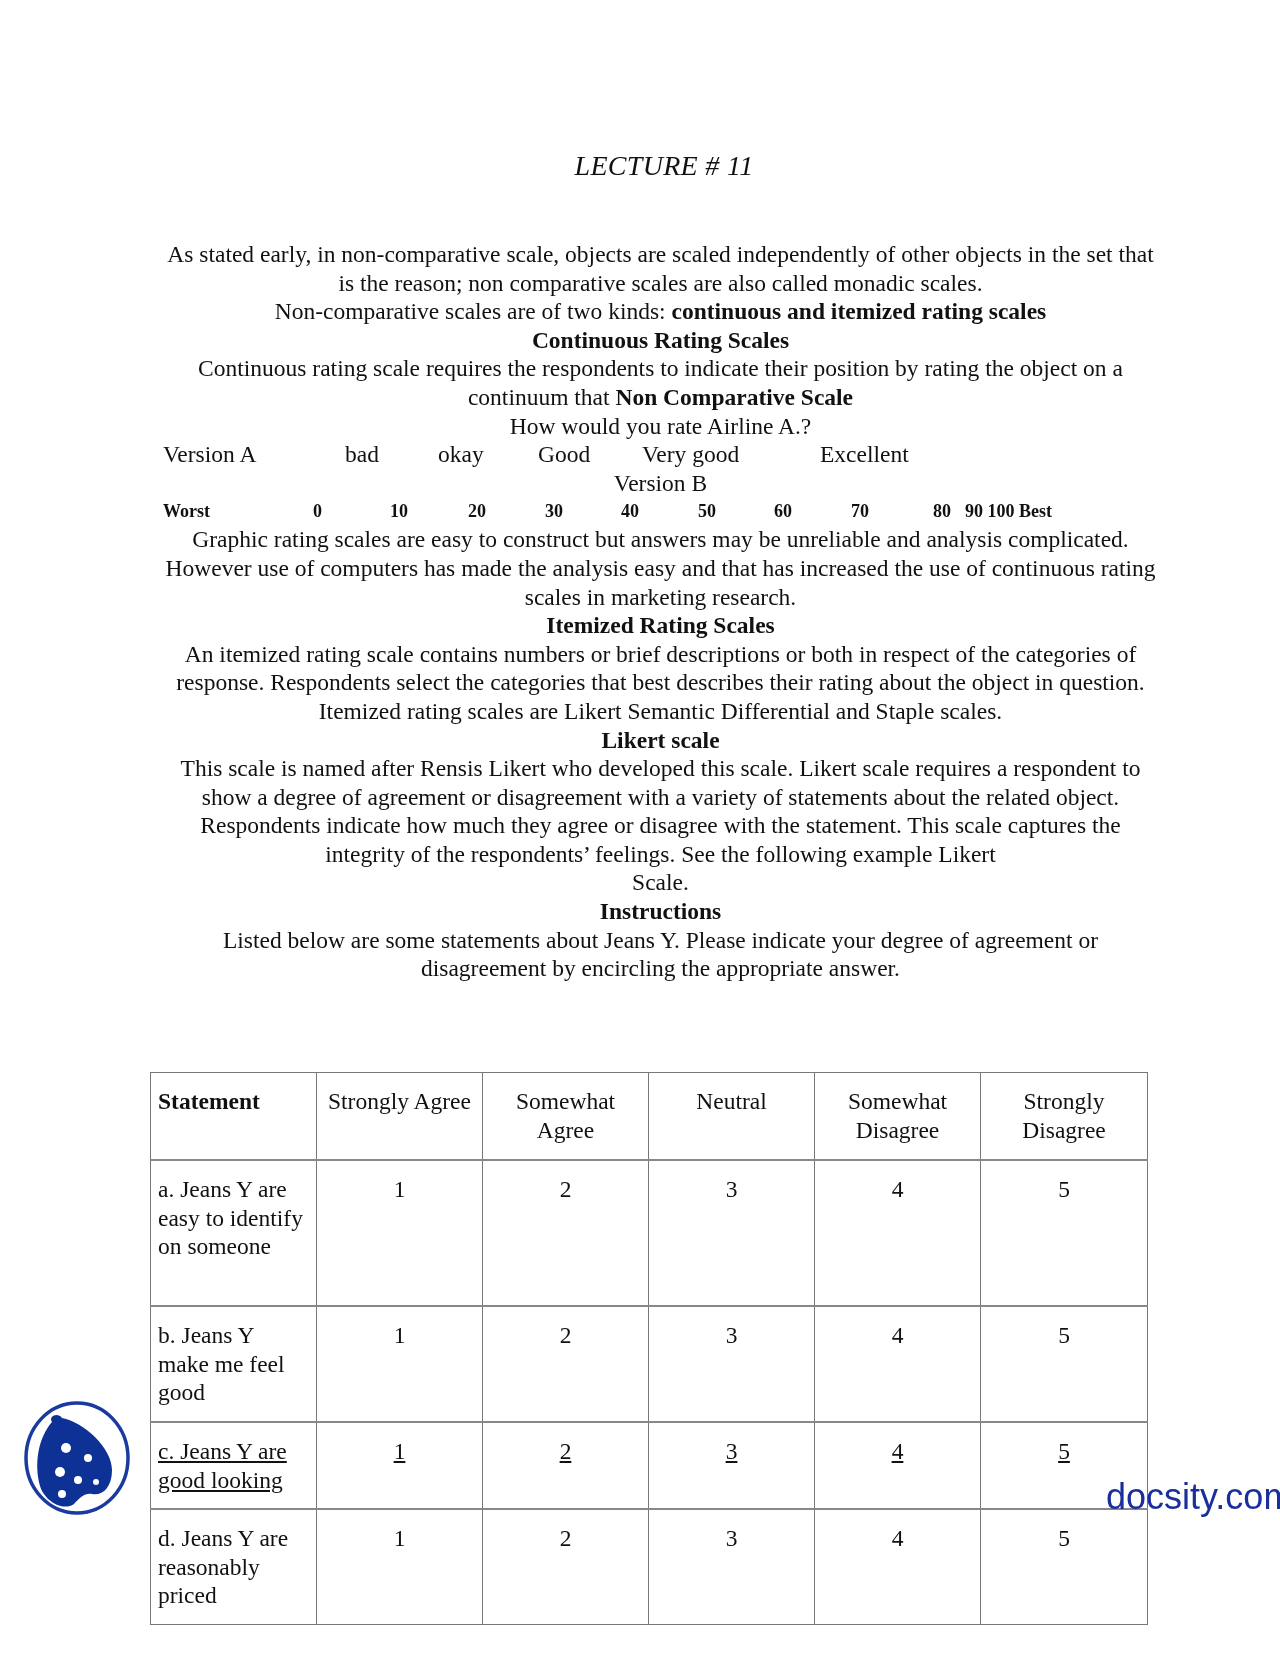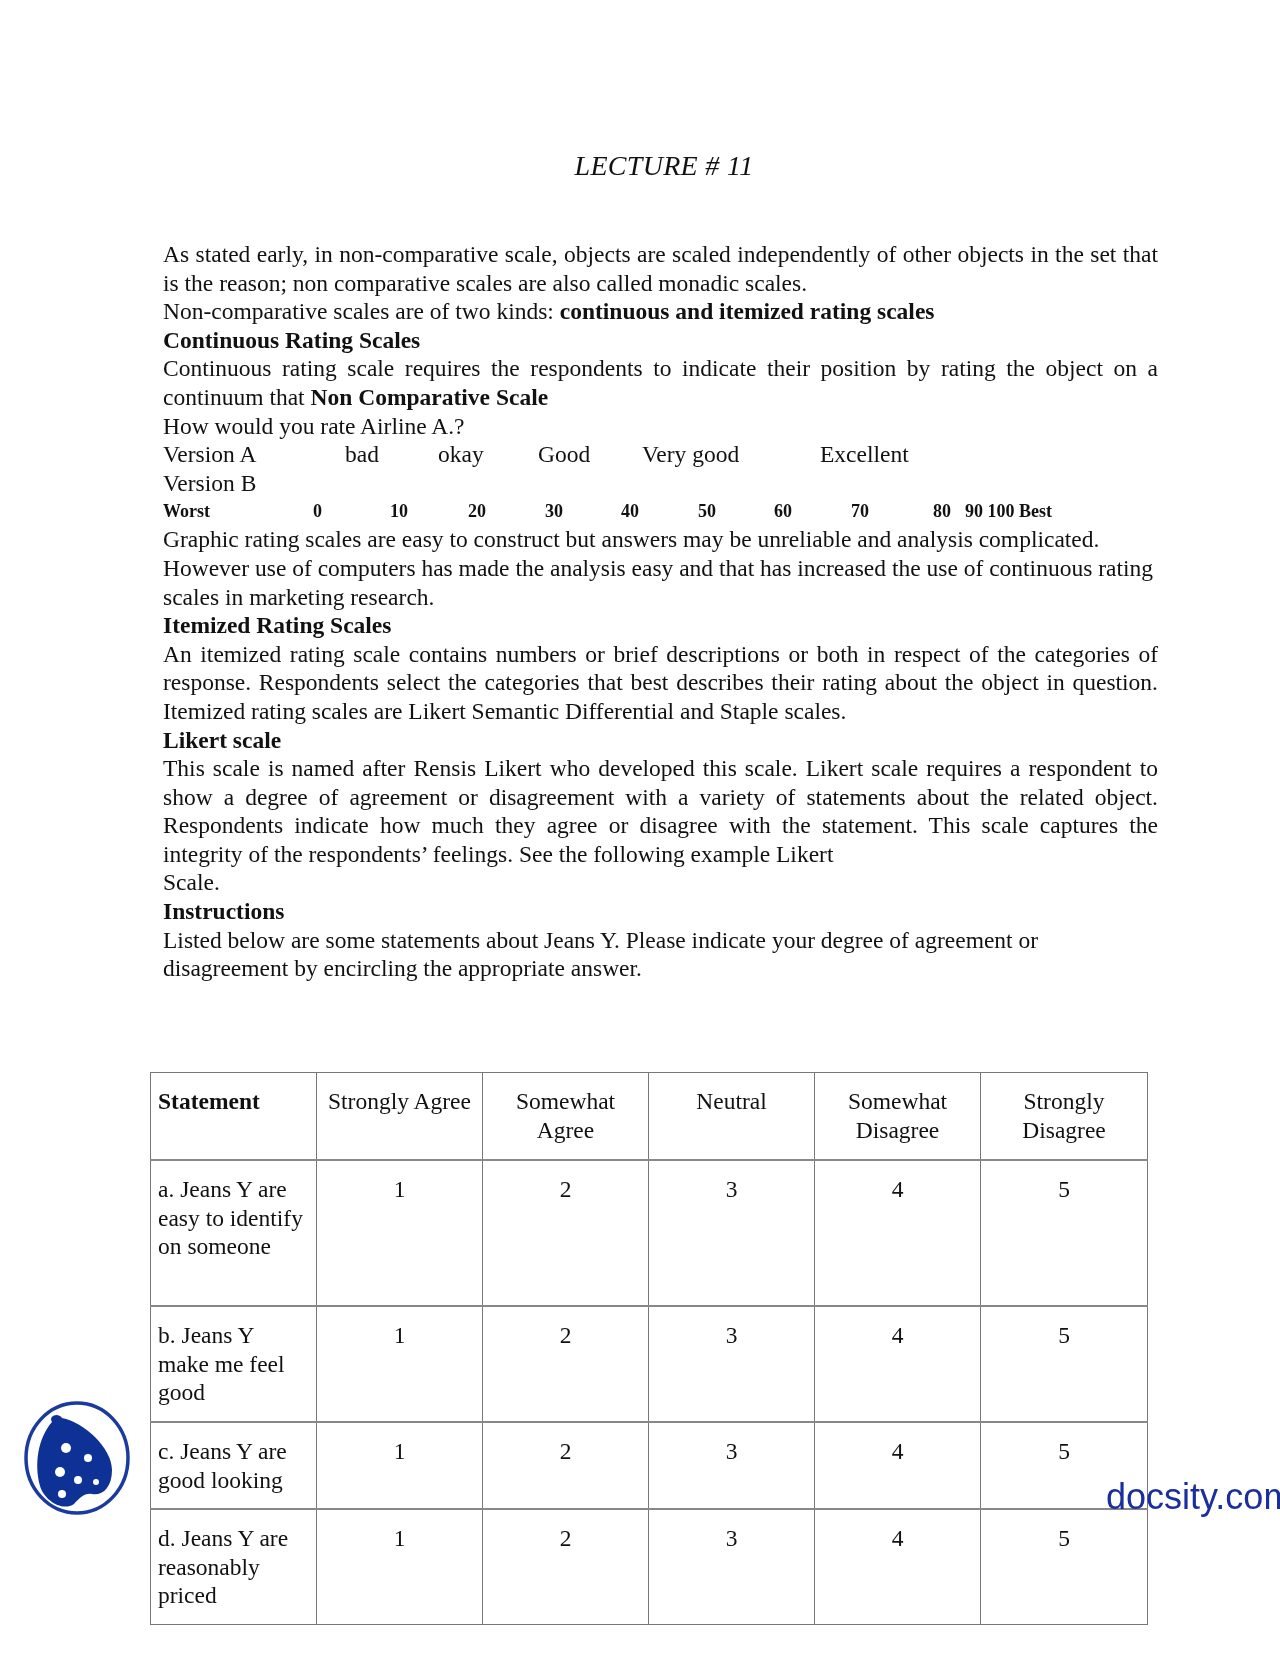--- a/index.html
+++ b/index.html
@@ -1,37 +1,37 @@
 <!DOCTYPE html>
 <html><head>
 <meta charset="utf-8">
 <style>
   html, body { margin: 0; padding: 0; background: #ffffff; }
   body { width: 1280px; height: 1656px; position: relative; overflow: hidden;
          font-family: "Liberation Serif", "DejaVu Serif", serif; color: #111111; }
   .page-title { position: absolute; left: 0; width: 1280px; top: 150px; text-align: center;
                 font-style: italic; font-size: 28px; letter-spacing: 0.3px; padding-left: 24px; }
   .body { position: absolute; left: 163px; top: 240px; width: 995px; font-size: 23.5px; line-height: 28.6px; }
-  .body p { margin: 0; }
+  .body p { margin: 0; text-align: center; }
   .justify { text-align: justify; }
   .heading { font-weight: bold; }
   .bold { font-weight: bold; }
   .version-row { display: flex; white-space: pre; gap: 28px; }
   .version-row span { display: inline-block; }
   .scale-row { position: relative; height: 28px; font-weight: bold; font-size: 18px; line-height: 28px; }
   .scale-row span { position: absolute; top: 0; }
   table.likert { position: absolute; left: 150px; top: 1072px; border-collapse: collapse;
                  font-size: 23.5px; line-height: 28.6px; }
   table.likert td, table.likert th { border: 1px solid #777; vertical-align: top; padding: 14px 7px; }
   table.likert th { font-weight: normal; text-align: center; height: 58px; }
   table.likert th.stmt { text-align: left; font-weight: bold; }
   table.likert td.val { text-align: center; }
   .c0 { width: 151px; } .c1, .c2, .c3, .c4 { width: 151px; } .c5 { width: 152px; }
   tr.row-a td { height: 116px; } tr.row-b td { height: 86px; }
-  tr.row-c td { height: 57px; } tr.row-d td { height: 86px; }
+  tr.row-c td { height: 57px; text-decoration: underline; } tr.row-d td { height: 86px; }
   table.likert tr + tr td { border-top: 2px solid #888; }
   .logo { position: absolute; left: 22px; top: 1400px; width: 110px; height: 116px; }
   .watermark { position: absolute; left: 1106px; top: 1476px; font-family: "Liberation Sans", "DejaVu Sans", sans-serif;
                font-size: 36px; color: #1a2e9e; }
 </style>
 </head>
 <body>
 
 <div class="page-title">LECTURE # 11</div>
 

